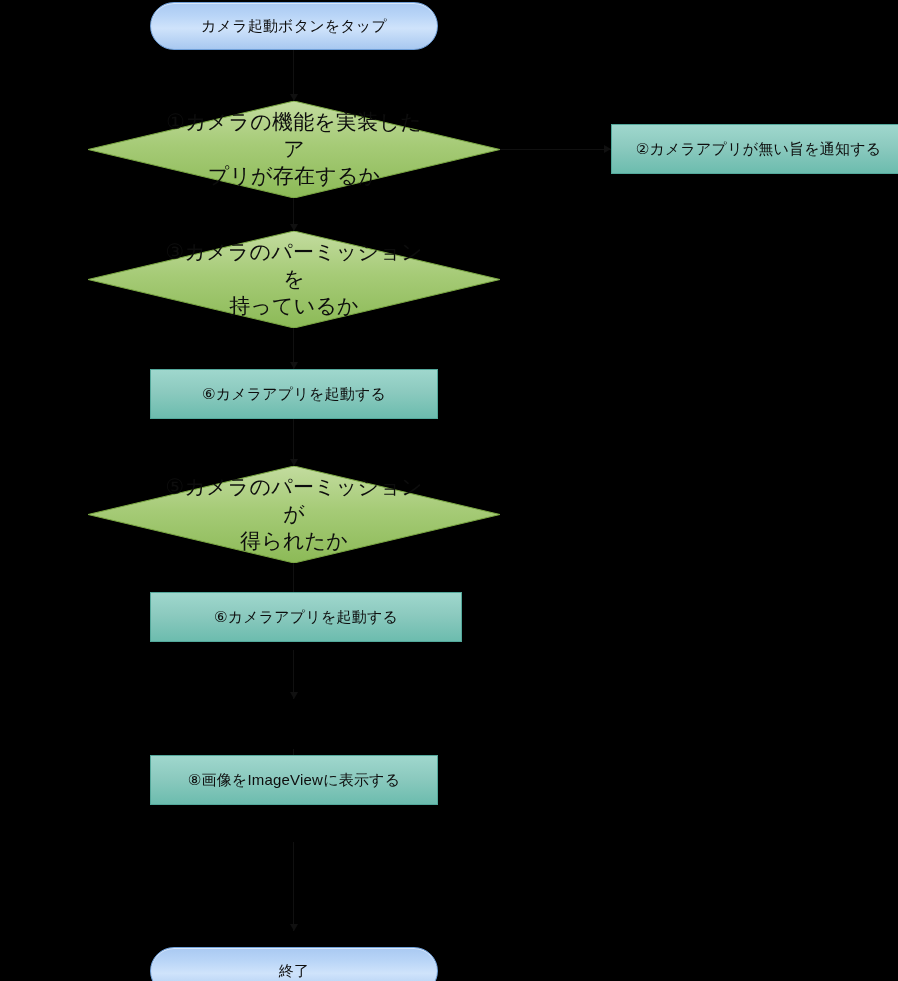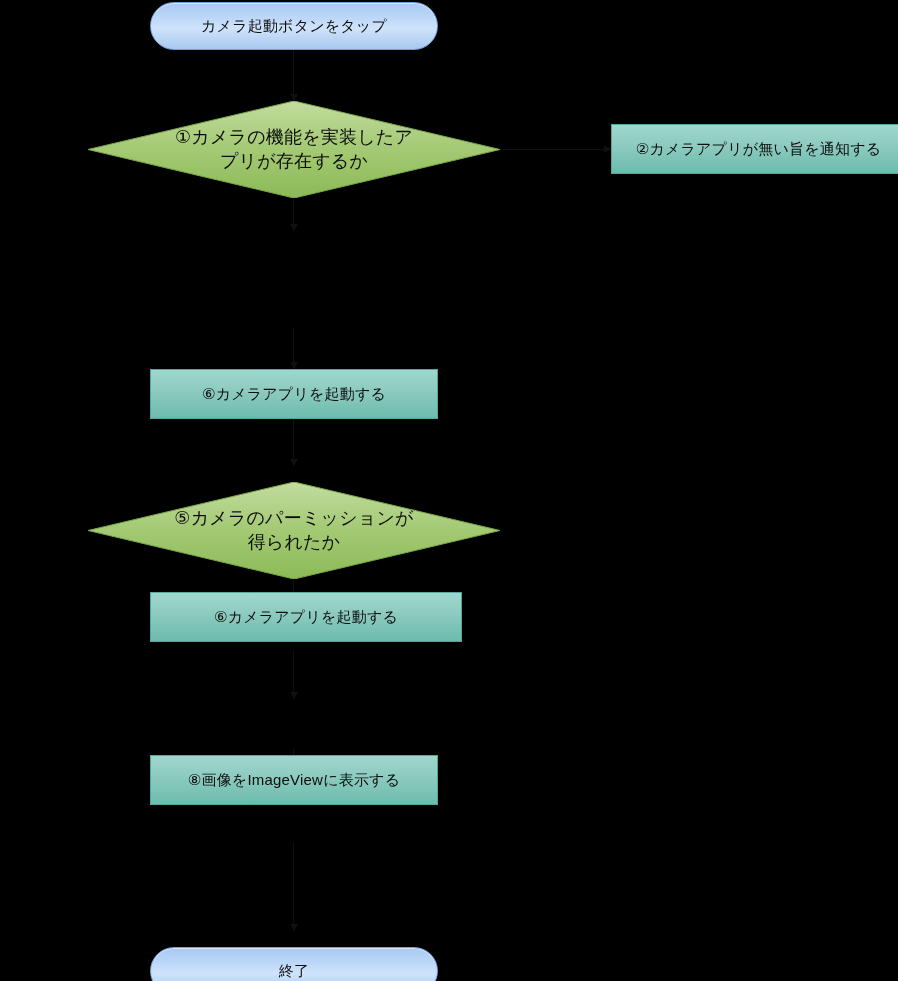--- a/index.html
+++ b/index.html
@@ -60,21 +60,21 @@
   }
   .decision .diamond-svg {
     position: absolute;
     left: 0; top: 0;
     width: 100%;
     height: 100%;
   }
   .decision .decision-label {
     position: relative;
     z-index: 2;
-    font-size: 18px;
+    font-size: 21px;
     padding: 0 70px;
   }
 
   
   .connector {
     position: absolute;
     background: #101010;
   }
   .connector.v { width: 1px; }
   .connector.h { height: 1px; }
@@ -141,26 +141,40 @@
       <polygon points="206,0 412,48.5 206,97 0,48.5" fill="url(#gradGreen1)" stroke="#7ba843" stroke-width="1"></polygon>
     </svg>
     <span class="decision-label">①カメラの機能を実装したア
 プリが存在するか</span>
   </div>
 
   <div class="node process" style="left:611px; top:124px; width:295px; height:50px;">
     <span>②カメラアプリが無い旨を通知する</span>
   </div>
 
+  <div class="node decision" style="left:88px; top:231px; width:412px; height:97px;">
+    <svg class="diamond-svg" viewBox="0 0 412 97" preserveAspectRatio="none">
+      <defs>
+        <linearGradient id="gradGreen2" x1="0" y1="0" x2="0" y2="1">
+          <stop offset="0%" stop-color="#c3dc9f"></stop>
+          <stop offset="45%" stop-color="#a6cb77"></stop>
+          <stop offset="100%" stop-color="#8cba57"></stop>
+        </linearGradient>
+      </defs>
+      <polygon points="206,0 412,48.5 206,97 0,48.5" fill="url(#gradGreen2)" stroke="#7ba843" stroke-width="1"></polygon>
+    </svg>
+    <span class="decision-label">③カメラのパーミッションを
+持っているか</span>
+  </div>
 
   <div class="node process" style="left:150px; top:369px; width:288px; height:50px;">
     <span>⑥カメラアプリを起動する</span>
   </div>
 
-  <div class="node decision" style="left:88px; top:482px; width:412px; height:97px;">
+  <div class="node decision" style="left:88px; top:466px; width:412px; height:97px;">
     <svg class="diamond-svg" viewBox="0 0 412 97" preserveAspectRatio="none">
       <defs>
         <linearGradient id="gradGreen3" x1="0" y1="0" x2="0" y2="1">
           <stop offset="0%" stop-color="#c3dc9f"></stop>
           <stop offset="45%" stop-color="#a6cb77"></stop>
           <stop offset="100%" stop-color="#8cba57"></stop>
         </linearGradient>
       </defs>
       <polygon points="206,0 412,48.5 206,97 0,48.5" fill="url(#gradGreen3)" stroke="#7ba843" stroke-width="1"></polygon>
     </svg>

